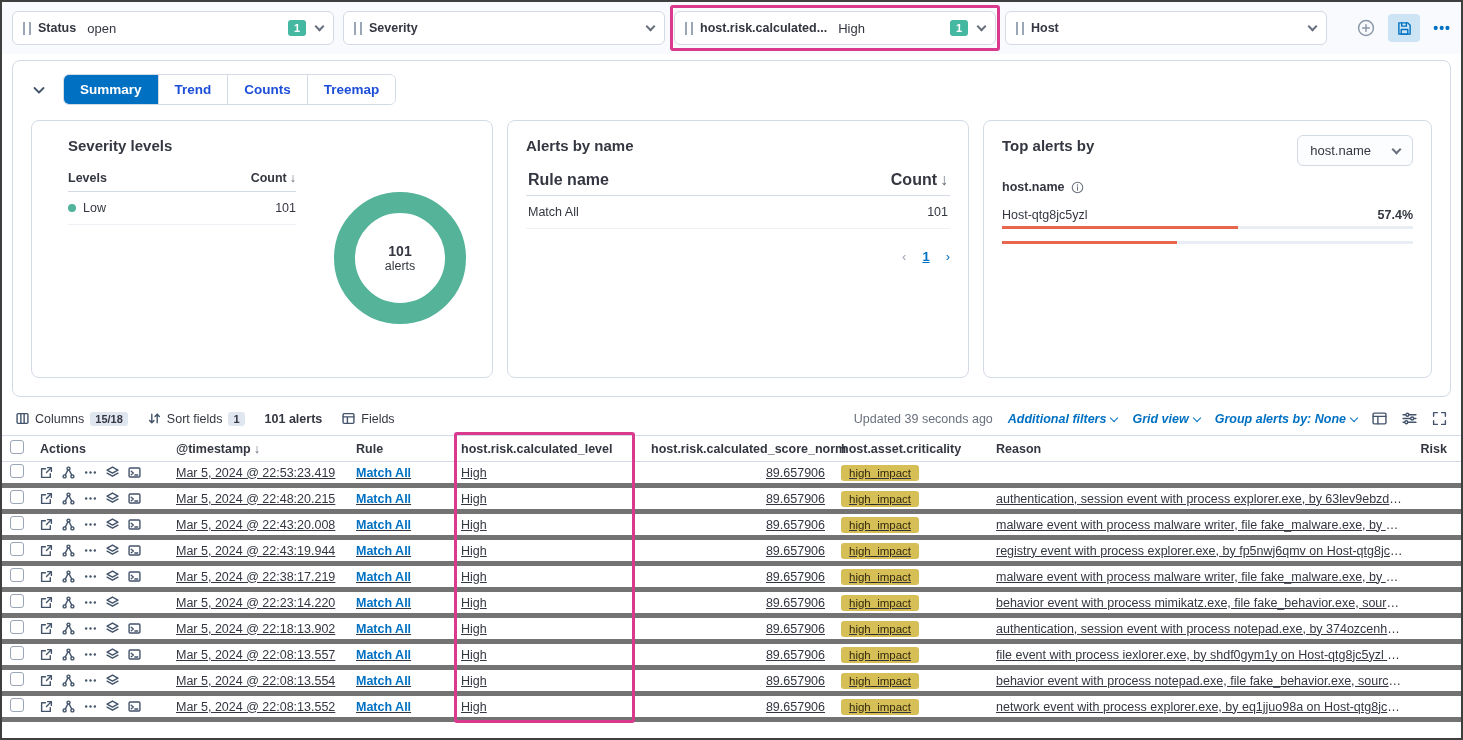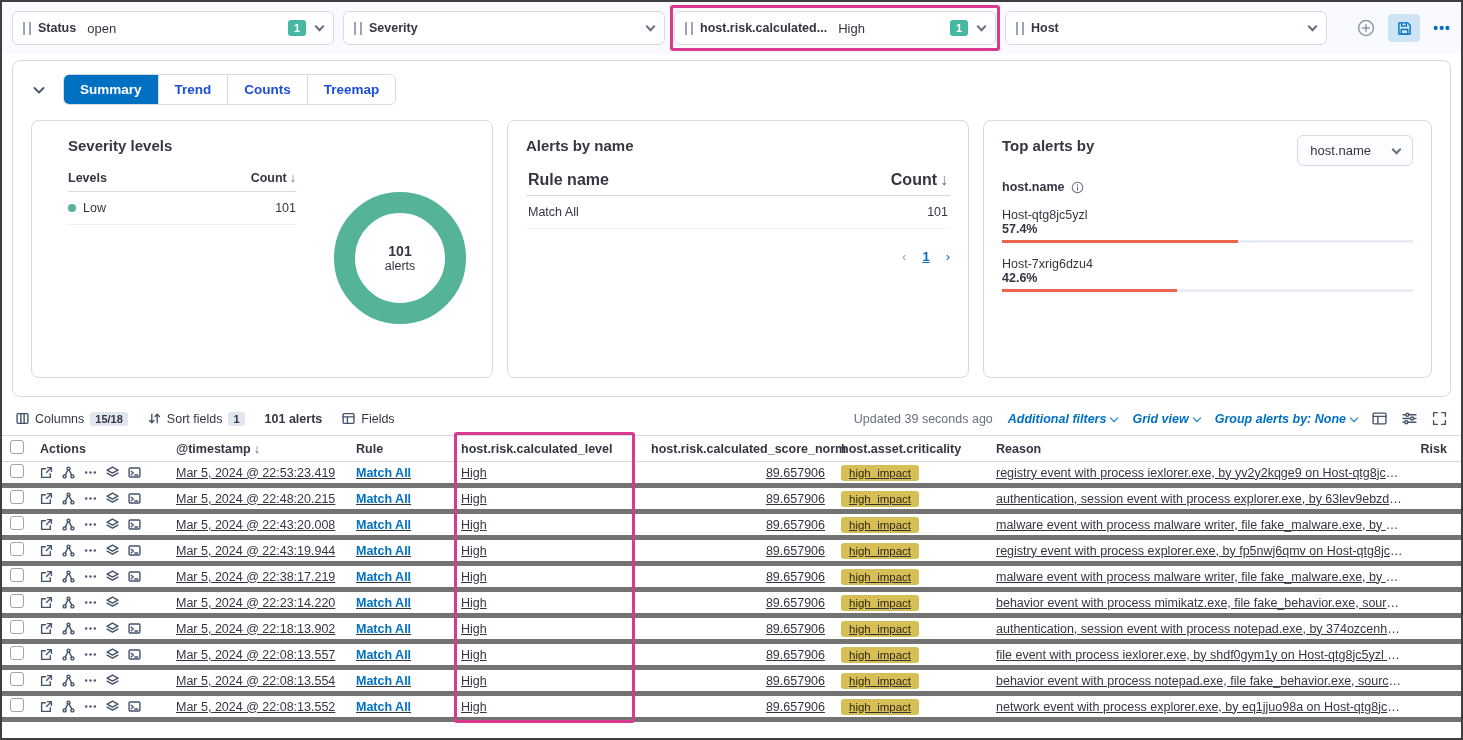--- a/index.html
+++ b/index.html
@@ -55,21 +55,21 @@
   .abn-row { display: flex; justify-content: space-between; padding: 9px 2px; border-bottom: 1px solid #eef1f6; font-size: 12.5px; }
   .pager { display: flex; align-items: center; gap: 16px; align-self: flex-end; margin-top: 20px; font-size: 13px; }
   .pager .pg-prev { color: #9aa5b5; cursor: pointer; }
   .pager .pg-num { color: #0071c2; font-weight: 700; text-decoration: underline; cursor: pointer; }
   .pager .pg-next { color: #0071c2; cursor: pointer; }
 
   .top-head { display: flex; justify-content: space-between; align-items: flex-start; margin-bottom: 14px; }
   .select { display: flex; align-items: center; gap: 22px; border: 1px solid #d3dae6; background: #fbfdfe;
             border-radius: 6px; padding: 7px 12px; font-size: 13px; cursor: pointer; }
   .field-row { display: flex; align-items: center; gap: 6px; font-size: 12.5px; font-weight: 700; margin: 4px 0 12px; }
-  .ta-row { display: flex; justify-content: space-between; font-size: 12.5px; padding: 2px 0 4px; flex-direction: column; }
+  .ta-row { display: flex; justify-content: space-between; font-size: 12.5px; padding: 2px 0 4px; }
   .ta-pct { font-weight: 700; }
   .ta-bar { height: 3px; background: #e9edf4; margin-bottom: 12px; }
   .ta-fill { height: 100%; background: #e7664c; }
 
   
   .alerts { position: relative; margin-top: 8px; }
   .alerts-toolbar { display: flex; align-items: center; gap: 20px; padding: 6px 14px 9px; font-size: 12.5px; }
   .tb-item { display: flex; align-items: center; gap: 6px; cursor: pointer; }
   .tb-badge { background: #e0e6ef; border-radius: 3px; padding: 1px 5px; font-size: 11px; font-weight: 700; }
   .tb-count { font-weight: 600; }
@@ -241,24 +241,20 @@
         <div>
             <div class="ta-row">
               <span>Host-qtg8jc5yzl</span>
               <span class="ta-pct">57.4%</span>
             </div>
             <div class="ta-bar">
               <div class="ta-fill" style="width: 57.4%;"></div>
             </div>
           </div>
           <div>
-            <div class="ta-row">
-              <span>Host-7xrig6dzu4</span>
-              <span class="ta-pct">42.6%</span>
-            </div>
             <div class="ta-bar">
               <div class="ta-fill" style="width: 42.6%;"></div>
             </div>
           </div>
       </div>
     </div>
   </div>
 
   <div class="alerts">
     <div class="alerts-toolbar">
@@ -371,21 +367,20 @@
                 <rect x="1" y="1.8" width="10" height="8.4" rx="1"></rect>
                 <path d="M3 4.8l1.9 1.6L3 8M6.3 8.3h2.7"></path>
               </svg>
             </span>
           </div>
           <div>Mar 5, 2024 @ 22:53:23.419</div>
           <div><a class="rule-link">Match All</a></div>
           <div>High</div>
           <div class="cell-score">89.657906</div>
           <div><span class="badge-crit">high_impact</span></div>
-          <div class="cell-reason">registry event with process iexlorer.exe, by yv2y2kqge9 on Host-qtg8jc5y...</div>
           <div></div>
         </div>
         <div class="grid-row">
           <div><span class="checkbox"></span></div>
           <div class="cell-actions">
             <span class="act">
               <svg class="ic" width="13" height="13" viewBox="0 0 12 12">
                 <path d="M7 1.5h3.5V5M10.5 1.5L6 6M5 2.5H1.5V10.5H9.5V7"></path>
               </svg>
             </span>

